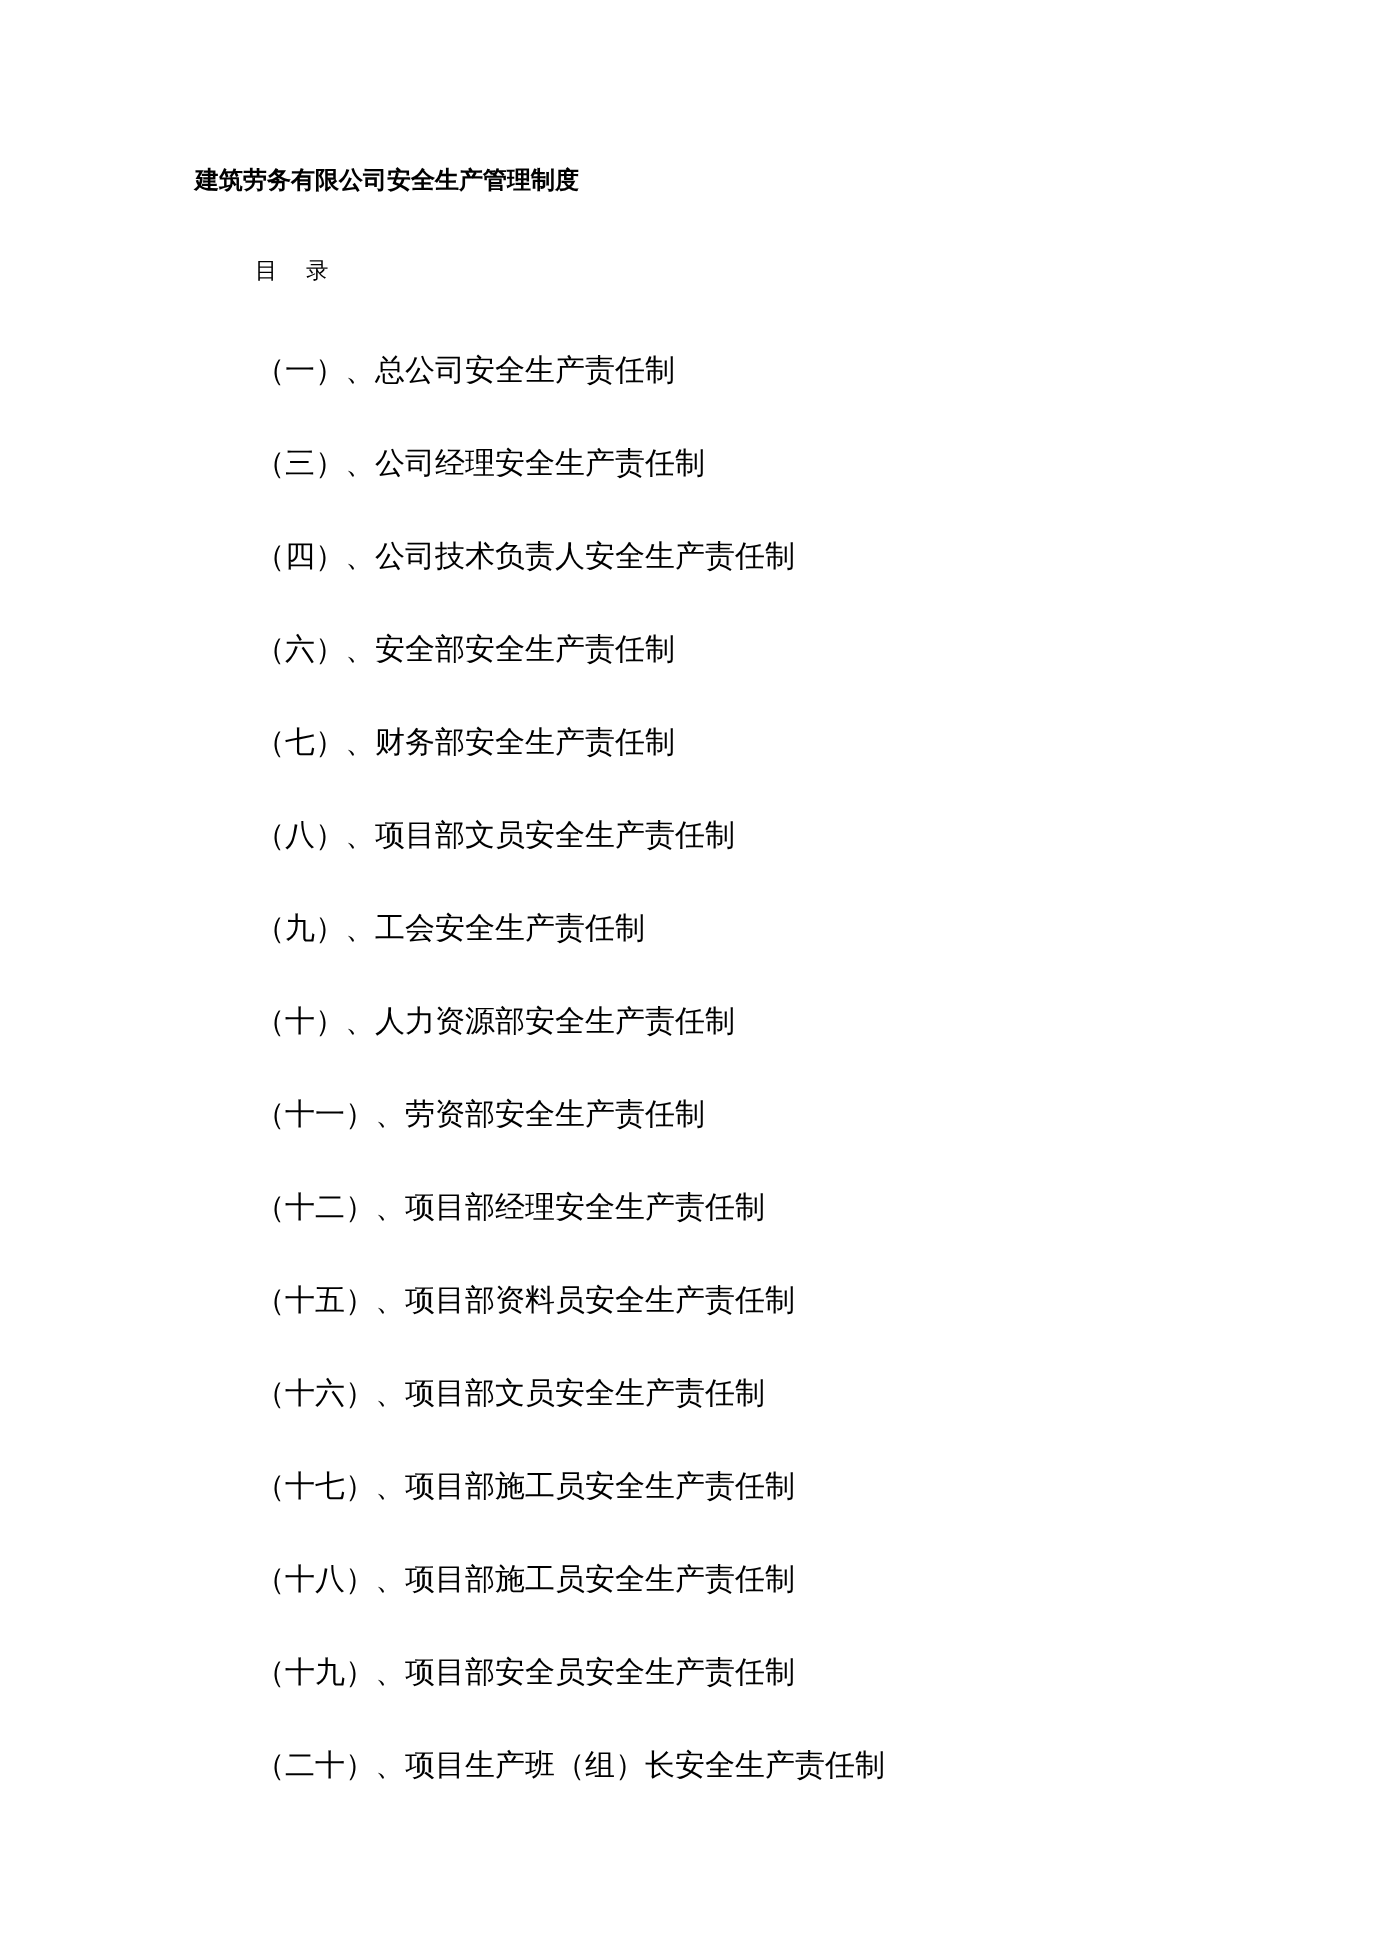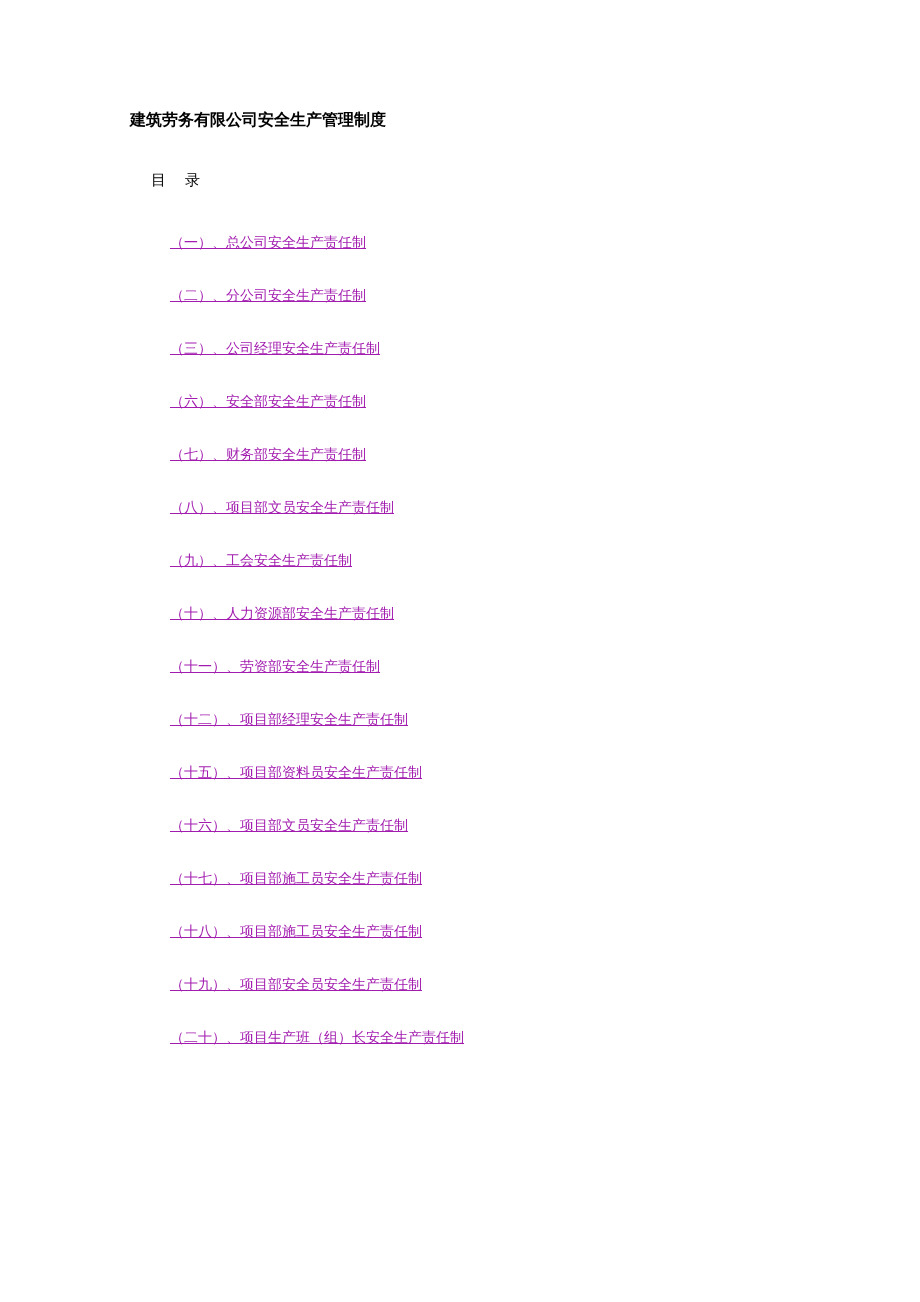--- a/index.html
+++ b/index.html
@@ -16,42 +16,41 @@
     }
     .title {
       font-weight: bold;
       font-size: 16px;
       color: #000;
       margin-bottom: 40px;
     }
     .toc-header {
       font-size: 15px;
       color: #000;
-      margin-left: 21px;
+      margin-left: 40px;
       margin-bottom: 42px;
       letter-spacing: 2px;
     }
     .toc-item {
-      font-size: 14px;
-      color: #a21caf;
+      font-size: 20px;
+      color: #000000;
       margin-left: 40px;
       margin-bottom: 32px;
       line-height: 1.5;
-      text-decoration: underline;
     }
   </style>
 </head>
 <body>
 
 <div class="page">
   <div class="title">建筑劳务有限公司安全生产管理制度</div>
   <div class="toc-header">目　录</div>
   <div class="toc-item">（一）、总公司安全生产责任制</div>
-  <div class="toc-item">（二）、分公司安全生产责任制</div>
   <div class="toc-item">（三）、公司经理安全生产责任制</div>
+  <div class="toc-item">（四）、公司技术负责人安全生产责任制</div>
   <div class="toc-item">（六）、安全部安全生产责任制</div>
   <div class="toc-item">（七）、财务部安全生产责任制</div>
   <div class="toc-item">（八）、项目部文员安全生产责任制</div>
   <div class="toc-item">（九）、工会安全生产责任制</div>
   <div class="toc-item">（十）、人力资源部安全生产责任制</div>
   <div class="toc-item">（十一）、劳资部安全生产责任制</div>
   <div class="toc-item">（十二）、项目部经理安全生产责任制</div>
   <div class="toc-item">（十五）、项目部资料员安全生产责任制</div>
   <div class="toc-item">（十六）、项目部文员安全生产责任制</div>
   <div class="toc-item">（十七）、项目部施工员安全生产责任制</div>

